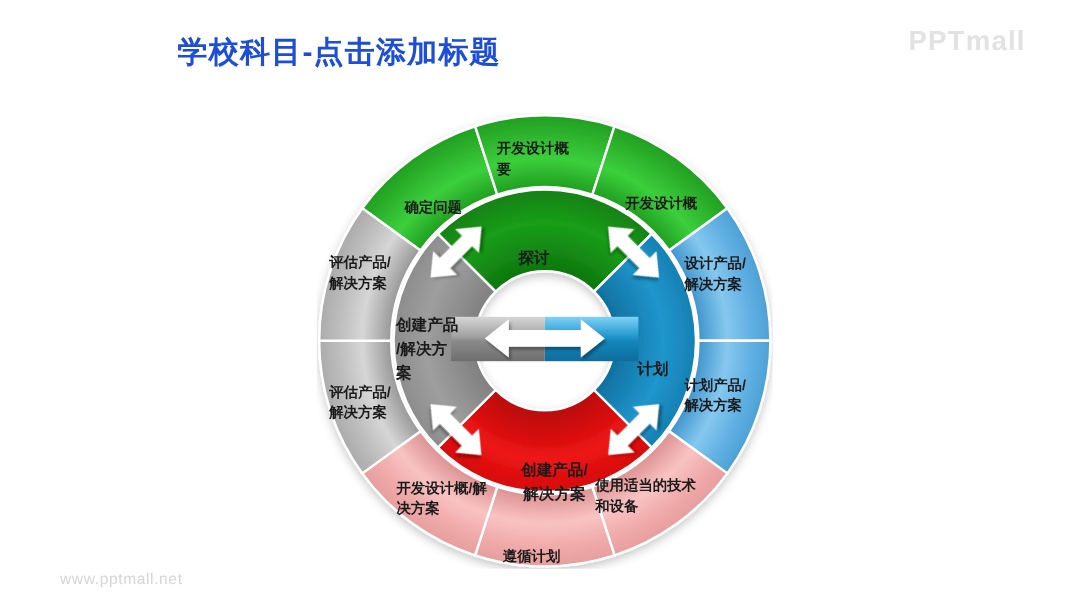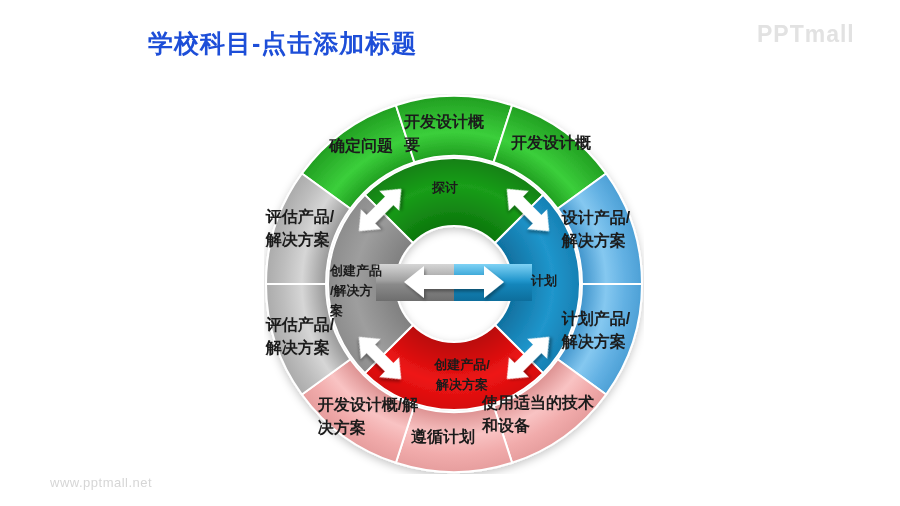--- a/index.html
+++ b/index.html
@@ -16,24 +16,24 @@
     font-size:23px;font-weight:bold;color:#e2e2e2;letter-spacing:1px;white-space:nowrap;
   }
   .watermark{
     position:absolute;left:50px;top:475px;
     font-size:13px;color:#d6d6d6;letter-spacing:.5px;white-space:nowrap;
   }
   .diagram{position:absolute;left:264px;top:94px;width:380px;height:380px;}
   .diagram svg{display:block;width:380px;height:380px;}
   .lbl{
     position:absolute;transform:translate(-50%,-50%);
-    font-size:16px;line-height:1.45;font-weight:600;color:#1b1b1b;
+    font-size:12px;line-height:1.45;font-weight:600;color:#1b1b1b;
     white-space:pre-line;text-align:left;
   }
-  .lbl.center{text-align:center;}
+  .lbl.center{text-align:center;margin-top:27px;}
   .lbl.inner{font-size:13px;line-height:1.55;}
 </style>
 </head>
 <body>
 
 <div class="page-title">学校科目-点击添加标题</div>
 <div class="brand">PPTmall</div>
 <div class="watermark">www.pptmall.net</div>
 
 <div class="diagram">

